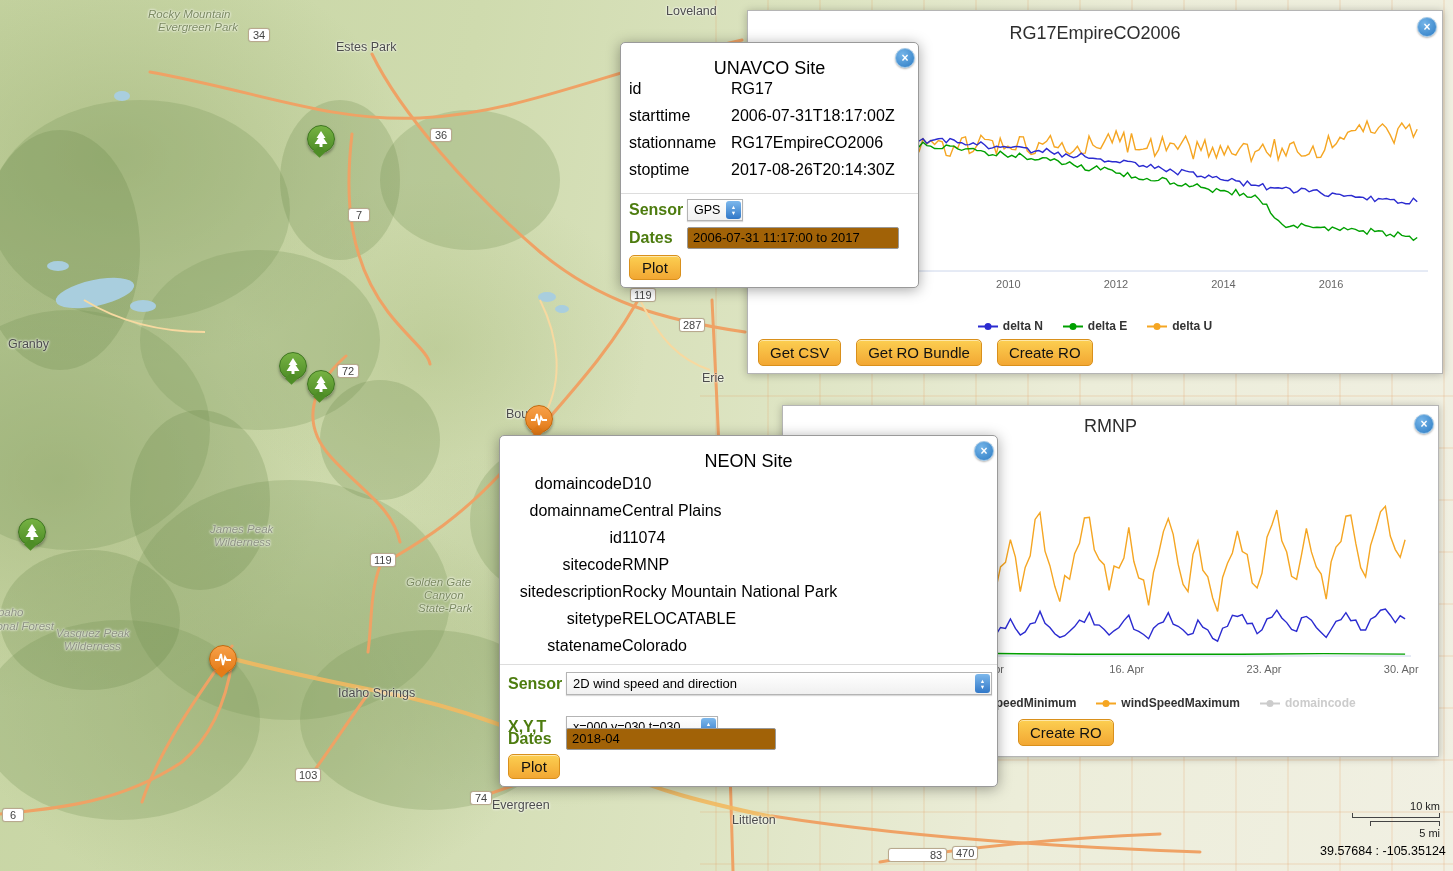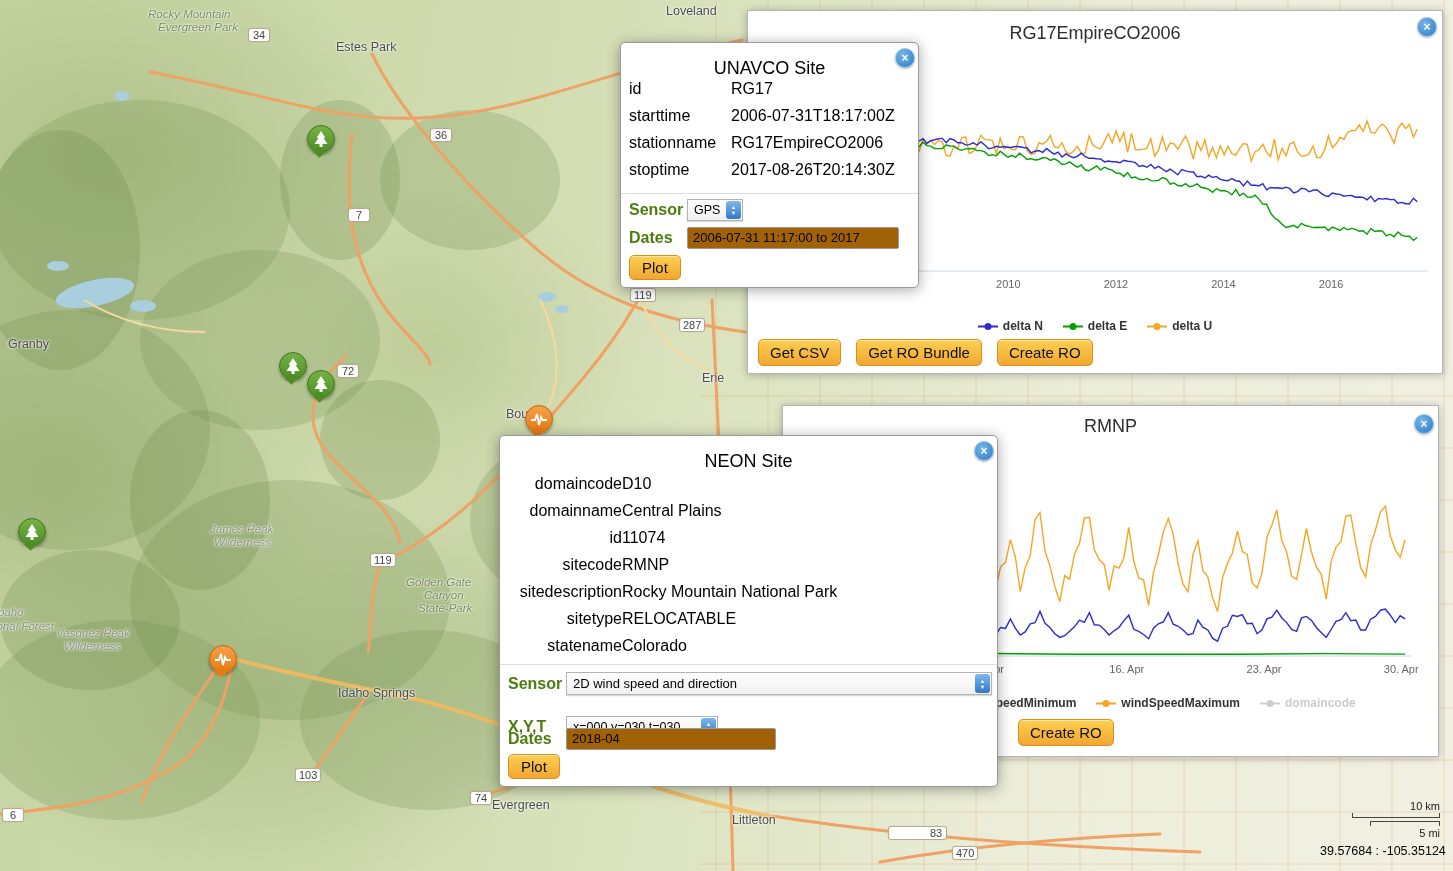--- a/index.html
+++ b/index.html
@@ -195,21 +195,21 @@
   <div>
       <div class="shield" style="left: 248px; top: 28px;">34</div>
       <div class="shield" style="left: 430px; top: 128px;">36</div>
       <div class="shield" style="left: 348px; top: 208px;">7</div>
       <div class="shield" style="left: 630px; top: 288px;">119</div>
       <div class="shield" style="left: 679px; top: 318px;">287</div>
       <div class="shield" style="left: 337px; top: 364px;">72</div>
       <div class="shield" style="left: 370px; top: 553px;">119</div>
       <div class="shield" style="left: 295px; top: 768px;">103</div>
       <div class="shield" style="left: 470px; top: 791px;">74</div>
-      <div class="shield" style="left: 888px; top: 826px; padding-left: 40px;">83</div>
+      <div class="shield" style="left: 888px; top: 848px; padding-left: 40px;">83</div>
       <div class="shield" style="left: 952px; top: 846px;">470</div>
       <div class="shield" style="left: 2px; top: 808px;">6</div>
     </div>
   <div>
       <div class="marker tree" style="left: 320px; top: 139px;">
         <svg viewBox="0 0 20 20">
           <path fill="#fff" d="M10 2 L14.5 9 H12.5 L16.5 15 H11.5 V18 H8.5 V15 H3.5 L7.5 9 H5.5 Z"></path>
         </svg>
       </div>
       <div class="marker tree" style="left: 292px; top: 366px;">

